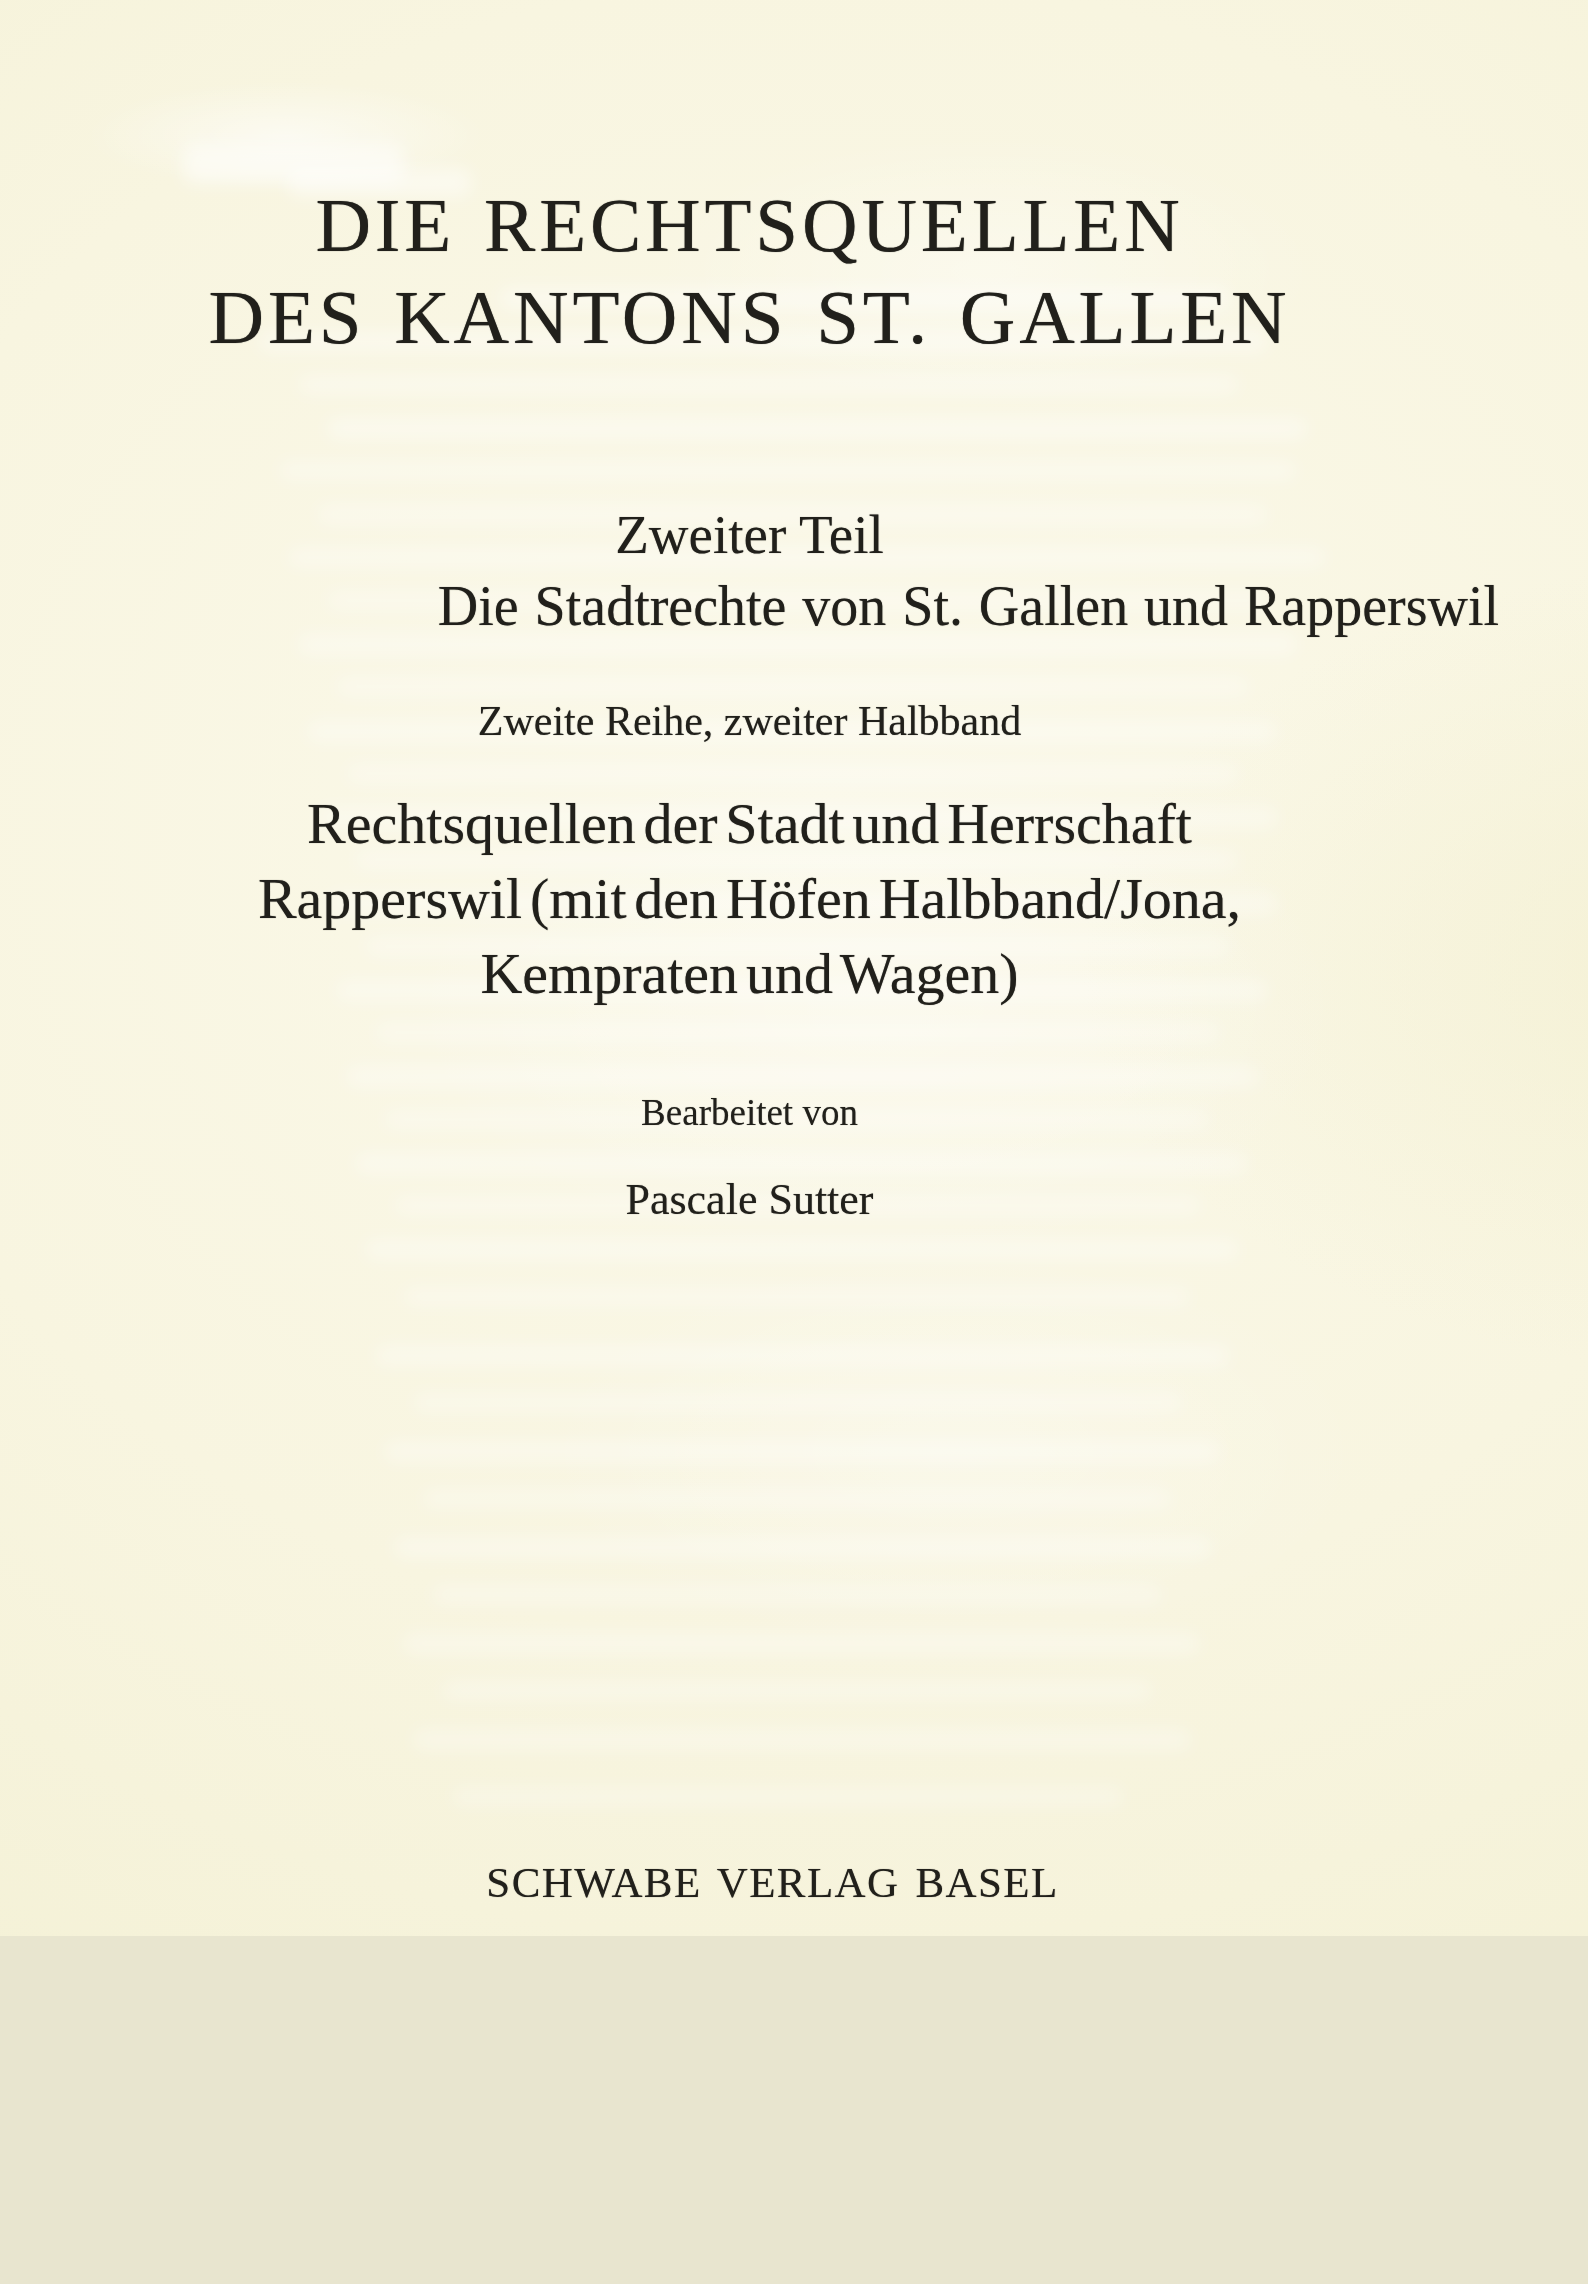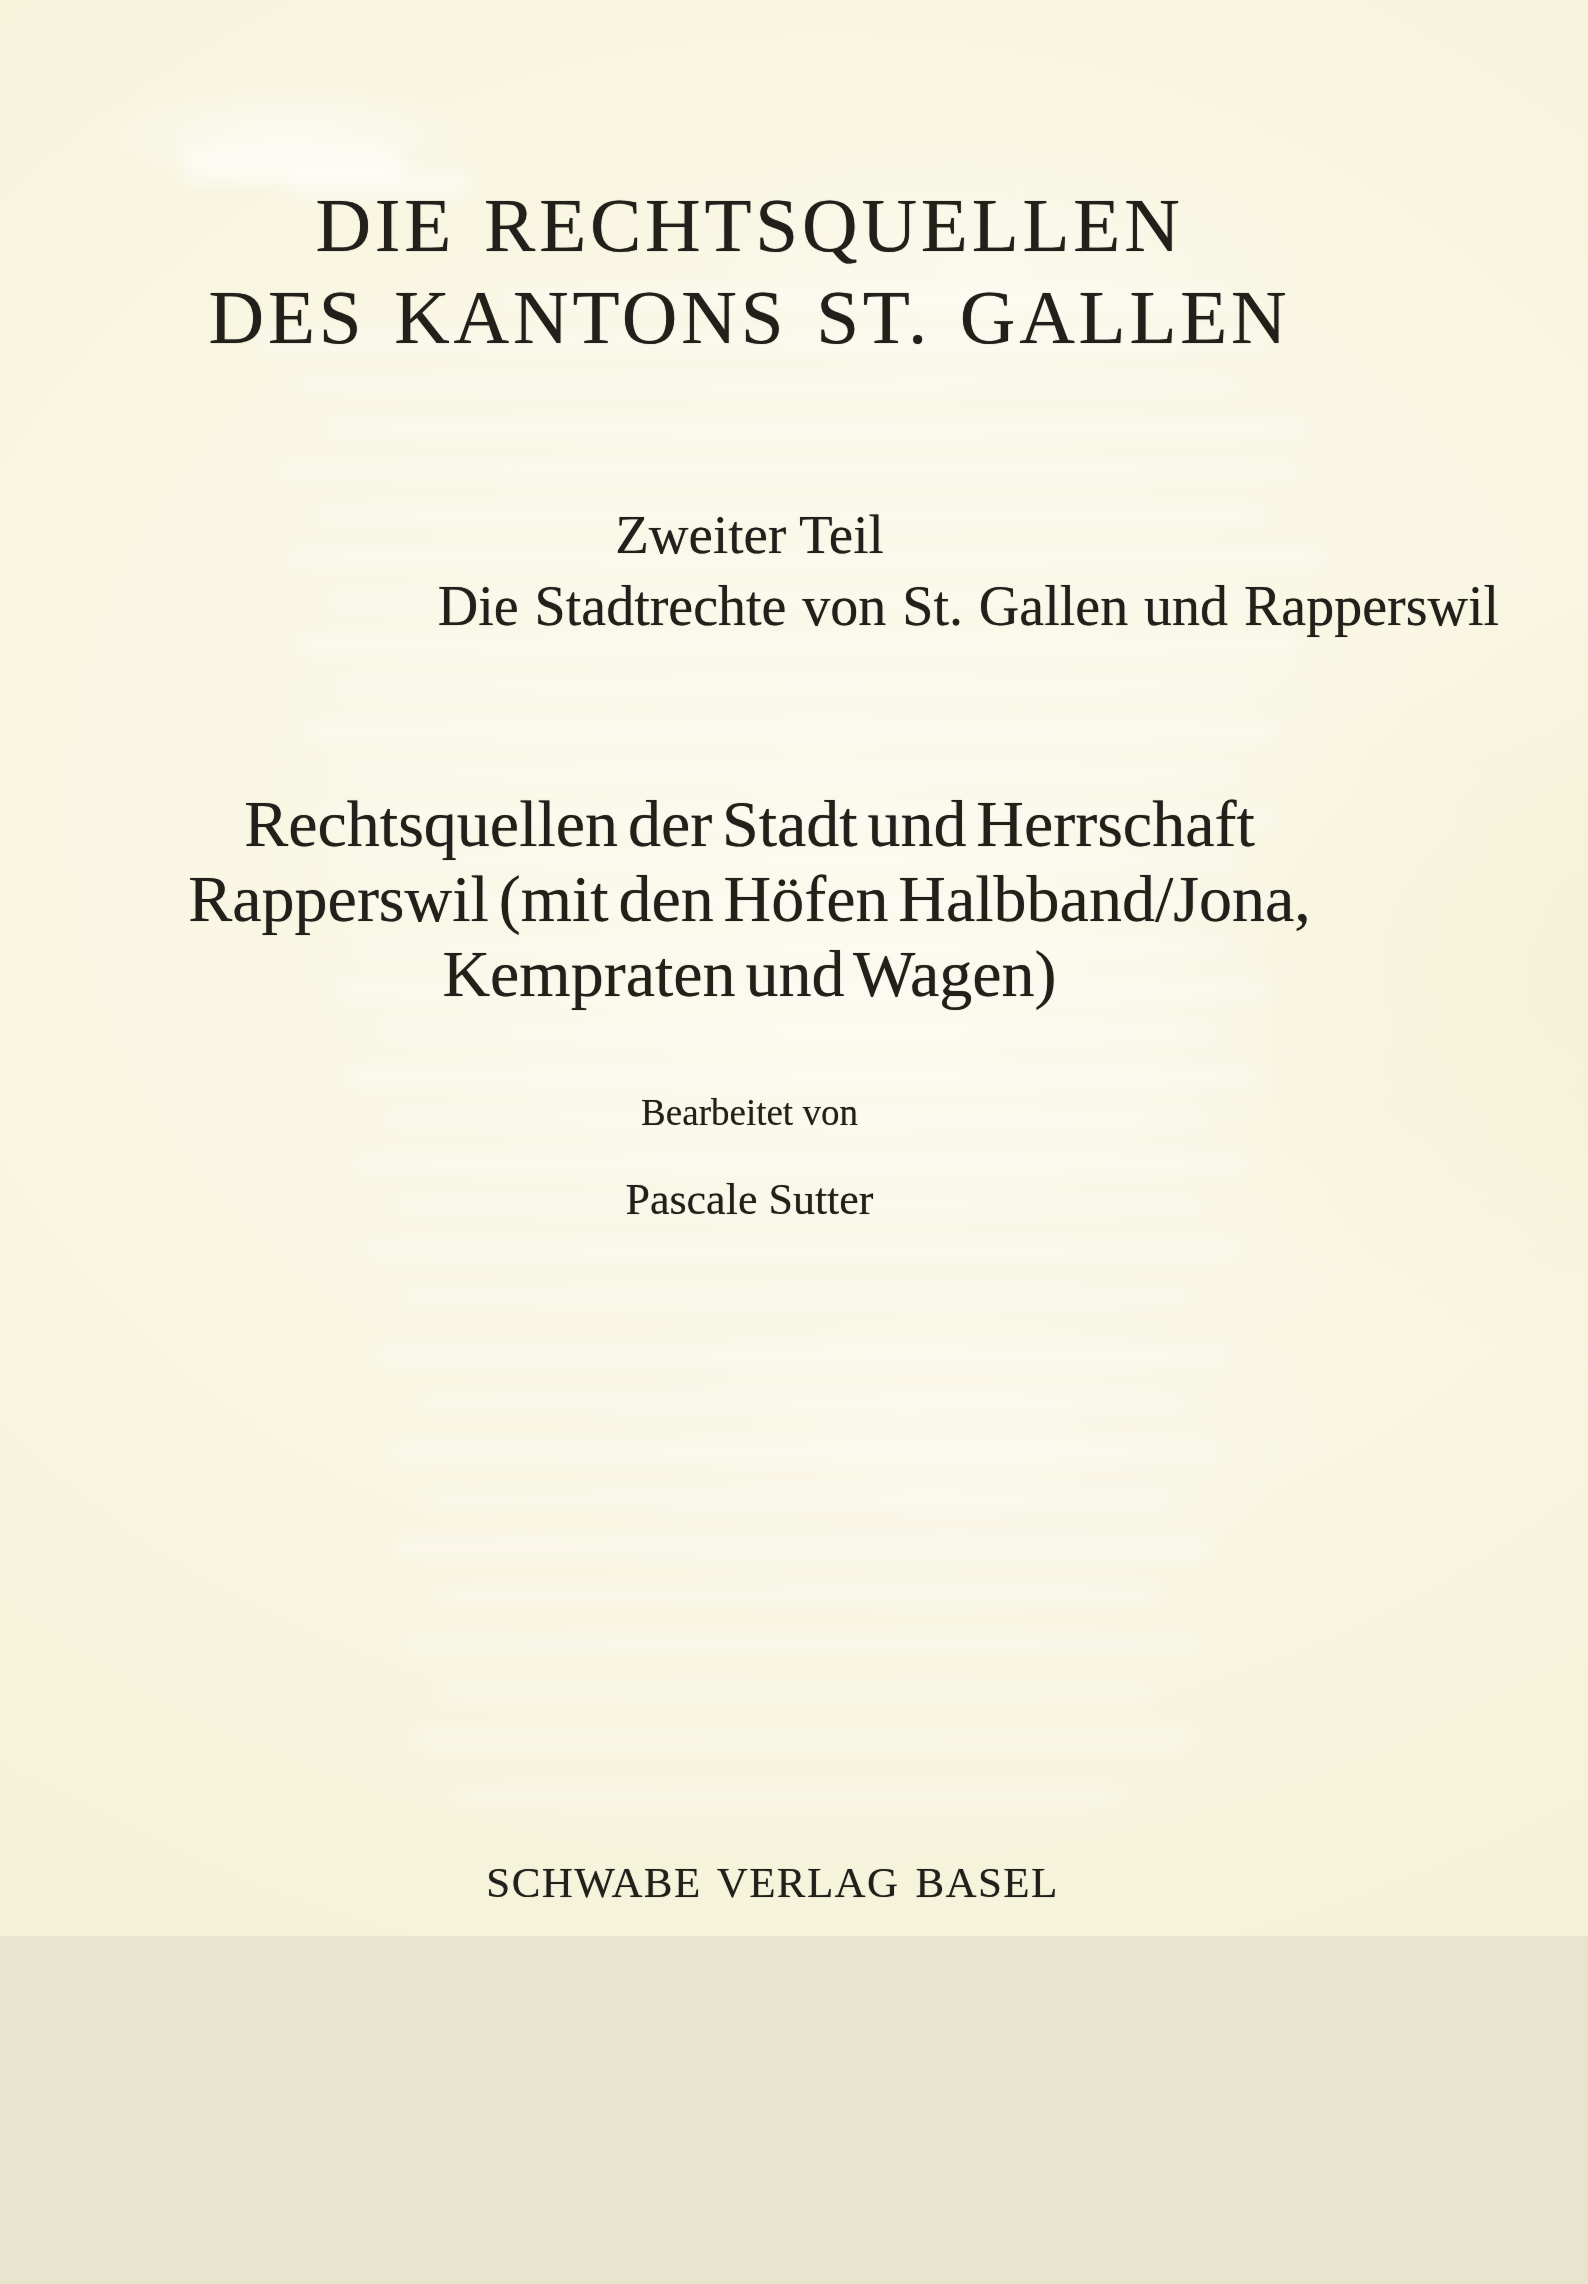--- a/index.html
+++ b/index.html
@@ -81,21 +81,21 @@
     text-shadow: 0 0 1px rgba(25,24,20,0.6);
     text-align: right;
   }
   .series-label {
     top: 697px;
     font-size: 42px;
     text-shadow: 0 0 1px rgba(25,24,20,0.5);
   }
   .volume-title {
     top: 786px;
-    font-size: 66px;
+    font-size: 58px;
     line-height: 75px;
     word-spacing: -6.7px;
     margin: 0;
     font-weight: 400;
     text-shadow: 0 0 1px rgba(25,24,20,0.6);
   }
   .editor-label {
     top: 1091px;
     font-size: 37px;
     text-shadow: 0 0 1px rgba(25,24,20,0.45);
@@ -167,20 +167,21 @@
 
   <div class="content">
 
     <h1 class="line main-title" style="top:179px">DIE RECHTSQUELLEN</h1>
     <h1 class="line main-title" style="top:271px">DES KANTONS ST. GALLEN</h1>
 
     <div class="line part-label">Zweiter Teil</div>
 
     <h2 class="line part-title">Die Stadtrechte von St. Gallen und Rapperswil</h2>
 
+    <div class="line series-label">Zweite Reihe, zweiter Halbband</div>
 
     <h3 class="line volume-title" style="top:786px">Rechtsquellen der Stadt und Herrschaft</h3>
     <h3 class="line volume-title" style="top:861px">Rapperswil (mit den Höfen Halbband/Jona,</h3>
     <h3 class="line volume-title" style="top:936px">Kempraten und Wagen)</h3>
 
     <div class="line editor-name">Pascale Sutter</div>
 
     <div class="line editor-label">Bearbeitet von</div>
 
     <div class="line publisher">SCHWABE VERLAG BASEL</div>

